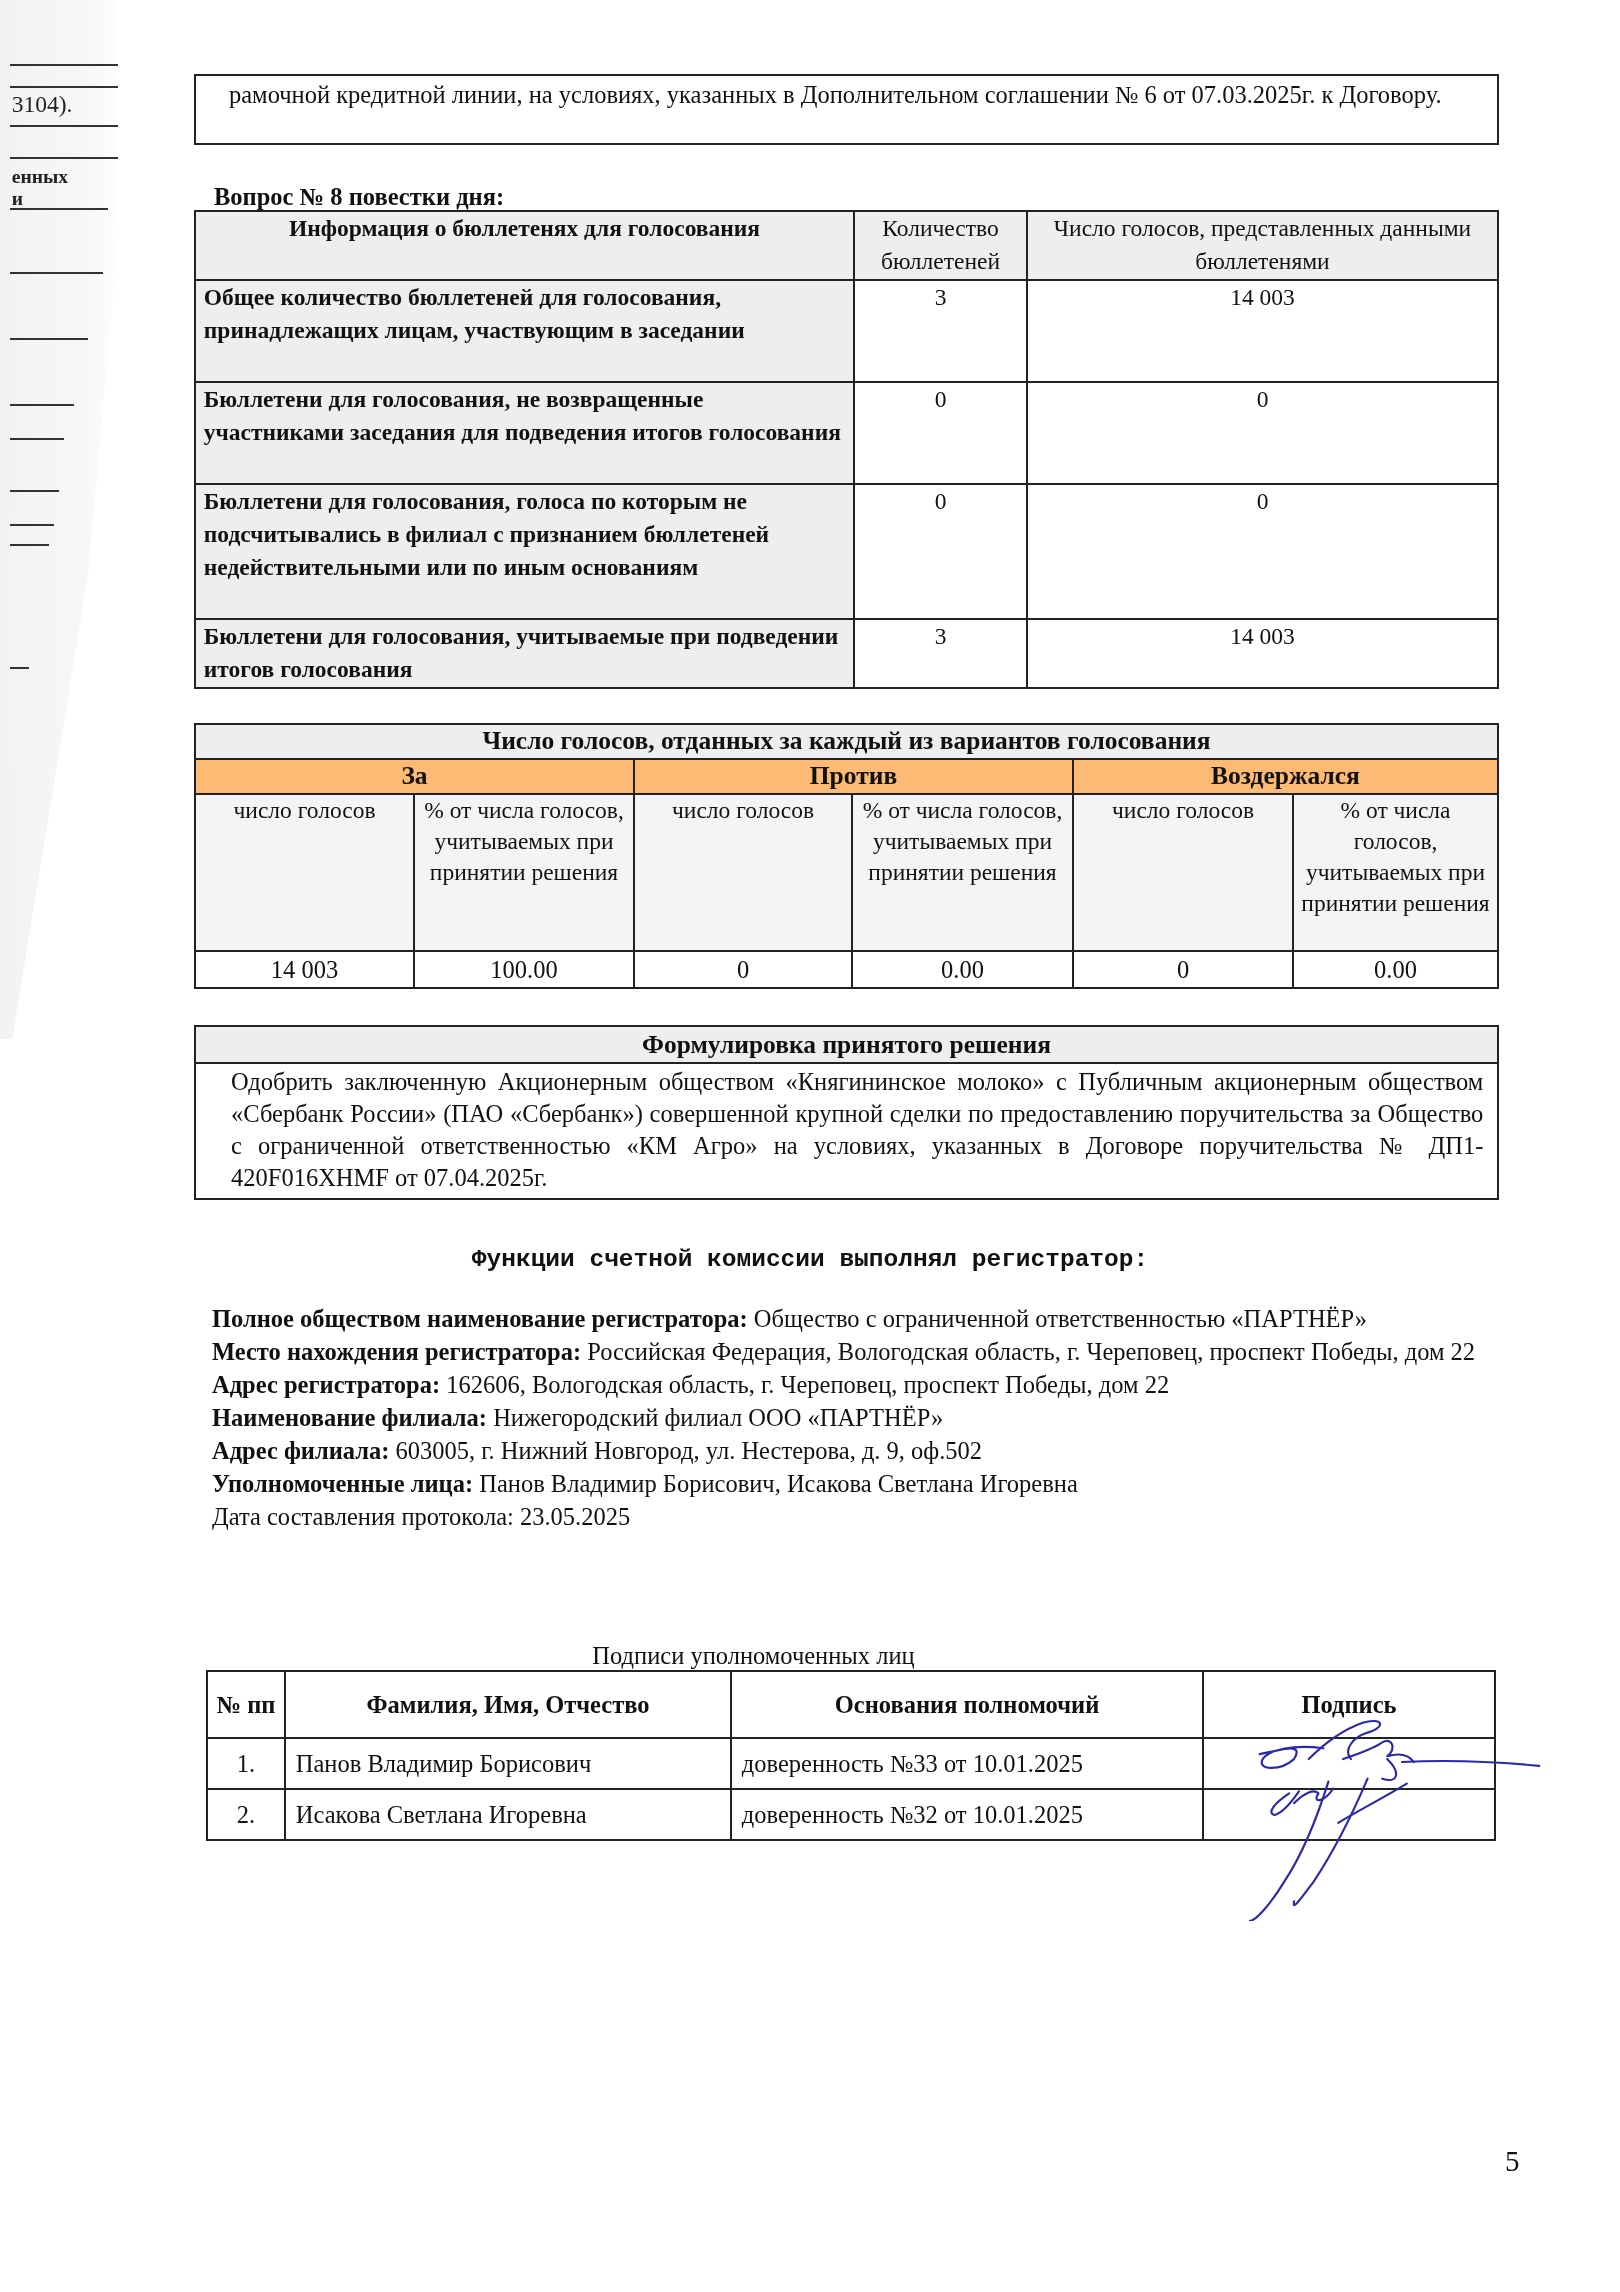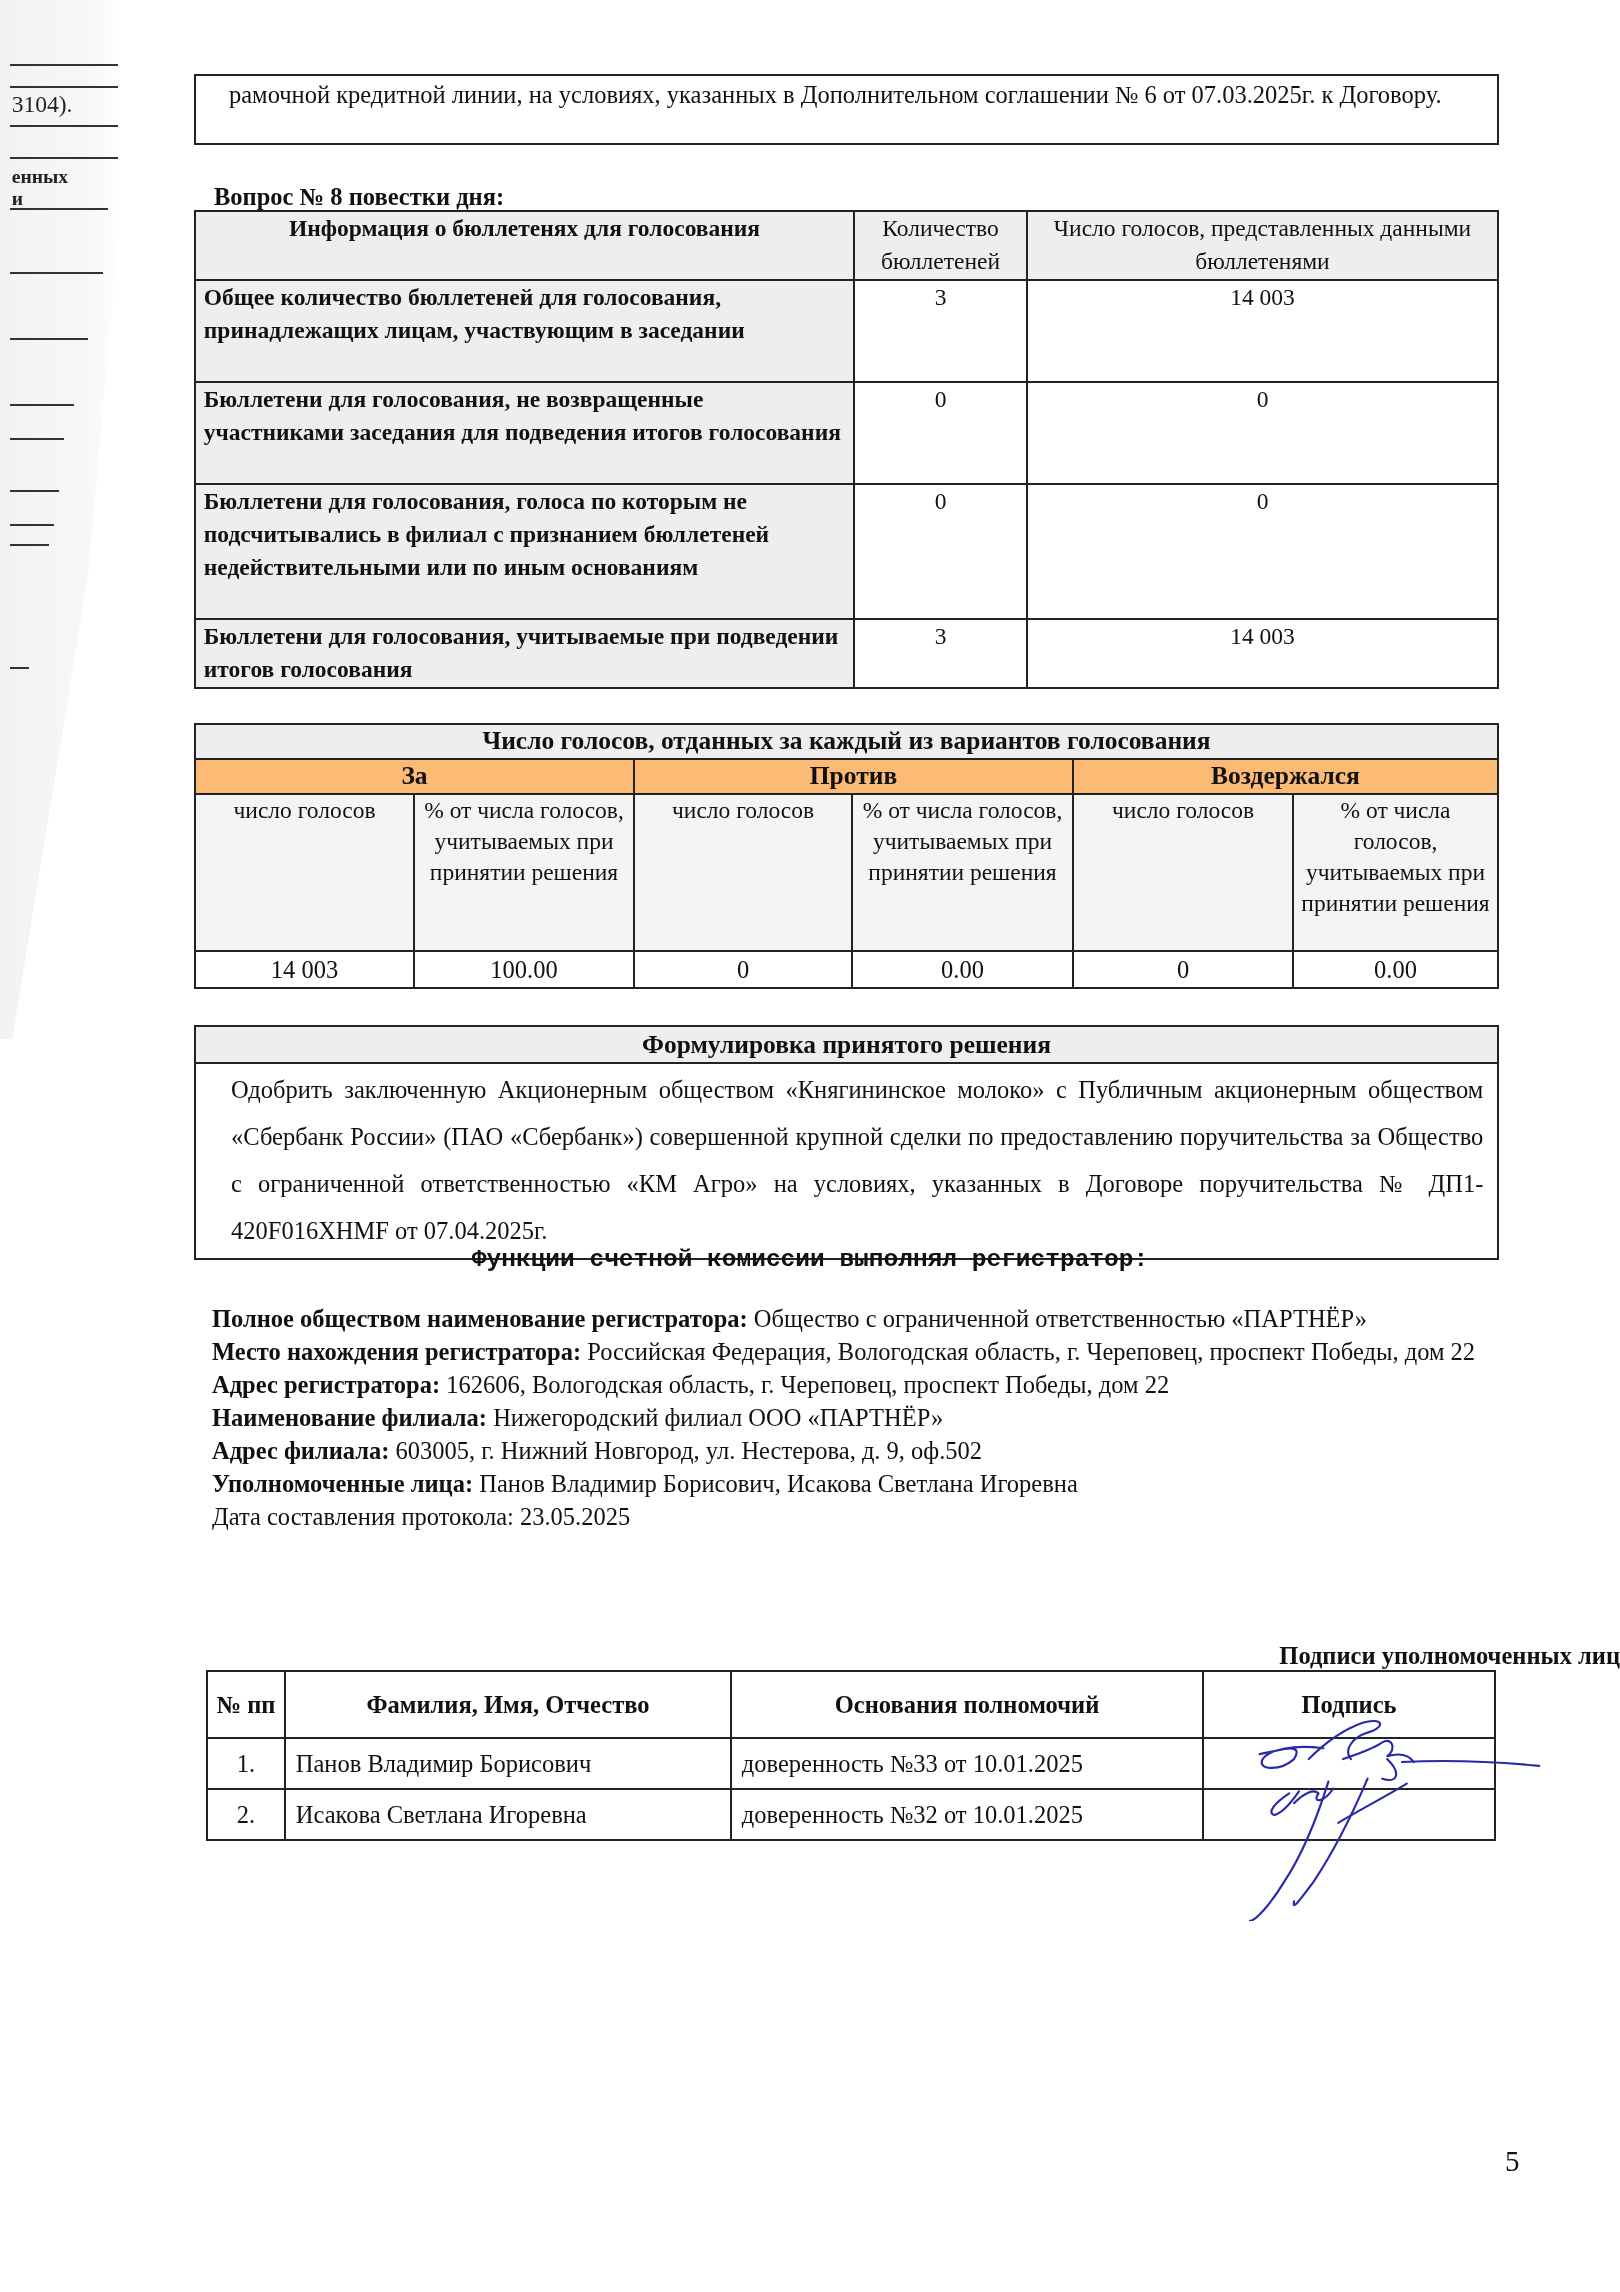--- a/index.html
+++ b/index.html
@@ -33,28 +33,28 @@
 
   .t-votes { position: absolute; left: 194px; top: 723px; width: 1305px; }
   .t-votes td { text-align: center; font-size: 23.5px; line-height: 31px; padding: 0 3.9px; }
   .t-votes .top { background: #eeeef1; font-weight: bold; font-size: 25.5px; height: 35px; }
   .t-votes .grp { background: #fdba74; font-weight: bold; font-size: 25.5px; height: 35px; }
   .t-votes .sub { background: #f4f4f6; height: 157px; vertical-align: top; }
   .t-votes .val td { height: 37px; vertical-align: middle; font-size: 24.5px; }
 
   .t-decision { position: absolute; left: 194px; top: 1025px; width: 1305px; }
   .t-decision td.hd { background: #eeeef1; text-align: center; font-weight: bold; font-size: 25.5px; height: 37px; line-height: 35px; }
-  .t-decision td.body { padding: 2px 13.7px 3.9px 35px; text-align: justify; font-size: 24.5px; line-height: 47px; text-align-last: left; margin-top: 43px; }
+  .t-decision td.body { padding: 2px 13.7px 3.9px 35px; text-align: justify; font-size: 24.5px; line-height: 32px; text-align-last: left; margin-top: 43px; }
 
   .registrar-title { position: absolute; left: 0; width: 1620px; top: 1243px; text-align: center; font-weight: bold; font-size: 24.5px; font-family: Liberation Mono, monospace; }
   .reg-block { position: absolute; left: 212px; top: 1302px; width: 1335px; font-size: 24.5px; line-height: 33px; }
   .reg-block p { text-align: justify; }
   .reg-block b { font-weight: bold; }
 
-  .sig-title { position: absolute; left: 0; width: 1620px; top: 1639px; text-align: right; font-weight: bold; font-size: 24.5px; text-indent: -113px; }
+  .sig-title { position: absolute; left: 0; width: 1620px; top: 1639px; text-align: center; font-weight: normal; font-size: 24.5px; text-indent: -113px; }
   .t-sign { position: absolute; left: 206px; top: 1670px; width: 1290px; }
   .t-sign th { font-weight: bold; font-size: 24.5px; line-height: 29px; height: 67px; vertical-align: middle; background: #fff; }
   .t-sign td { font-size: 24.5px; height: 51px; vertical-align: middle; padding: 0 9.8px; }
   .t-sign td.n { text-align: center; width: 78px; }
   .t-sign td.fio { width: 446px; }
   .t-sign td.basis { width: 472px; }
 
   .signatures { position: absolute; left: 1196px; top: 1705px; width: 353px; height: 216px; pointer-events: none; }
 
   .page-num { position: absolute; left: 1505px; top: 2145px; font-size: 29px; }

